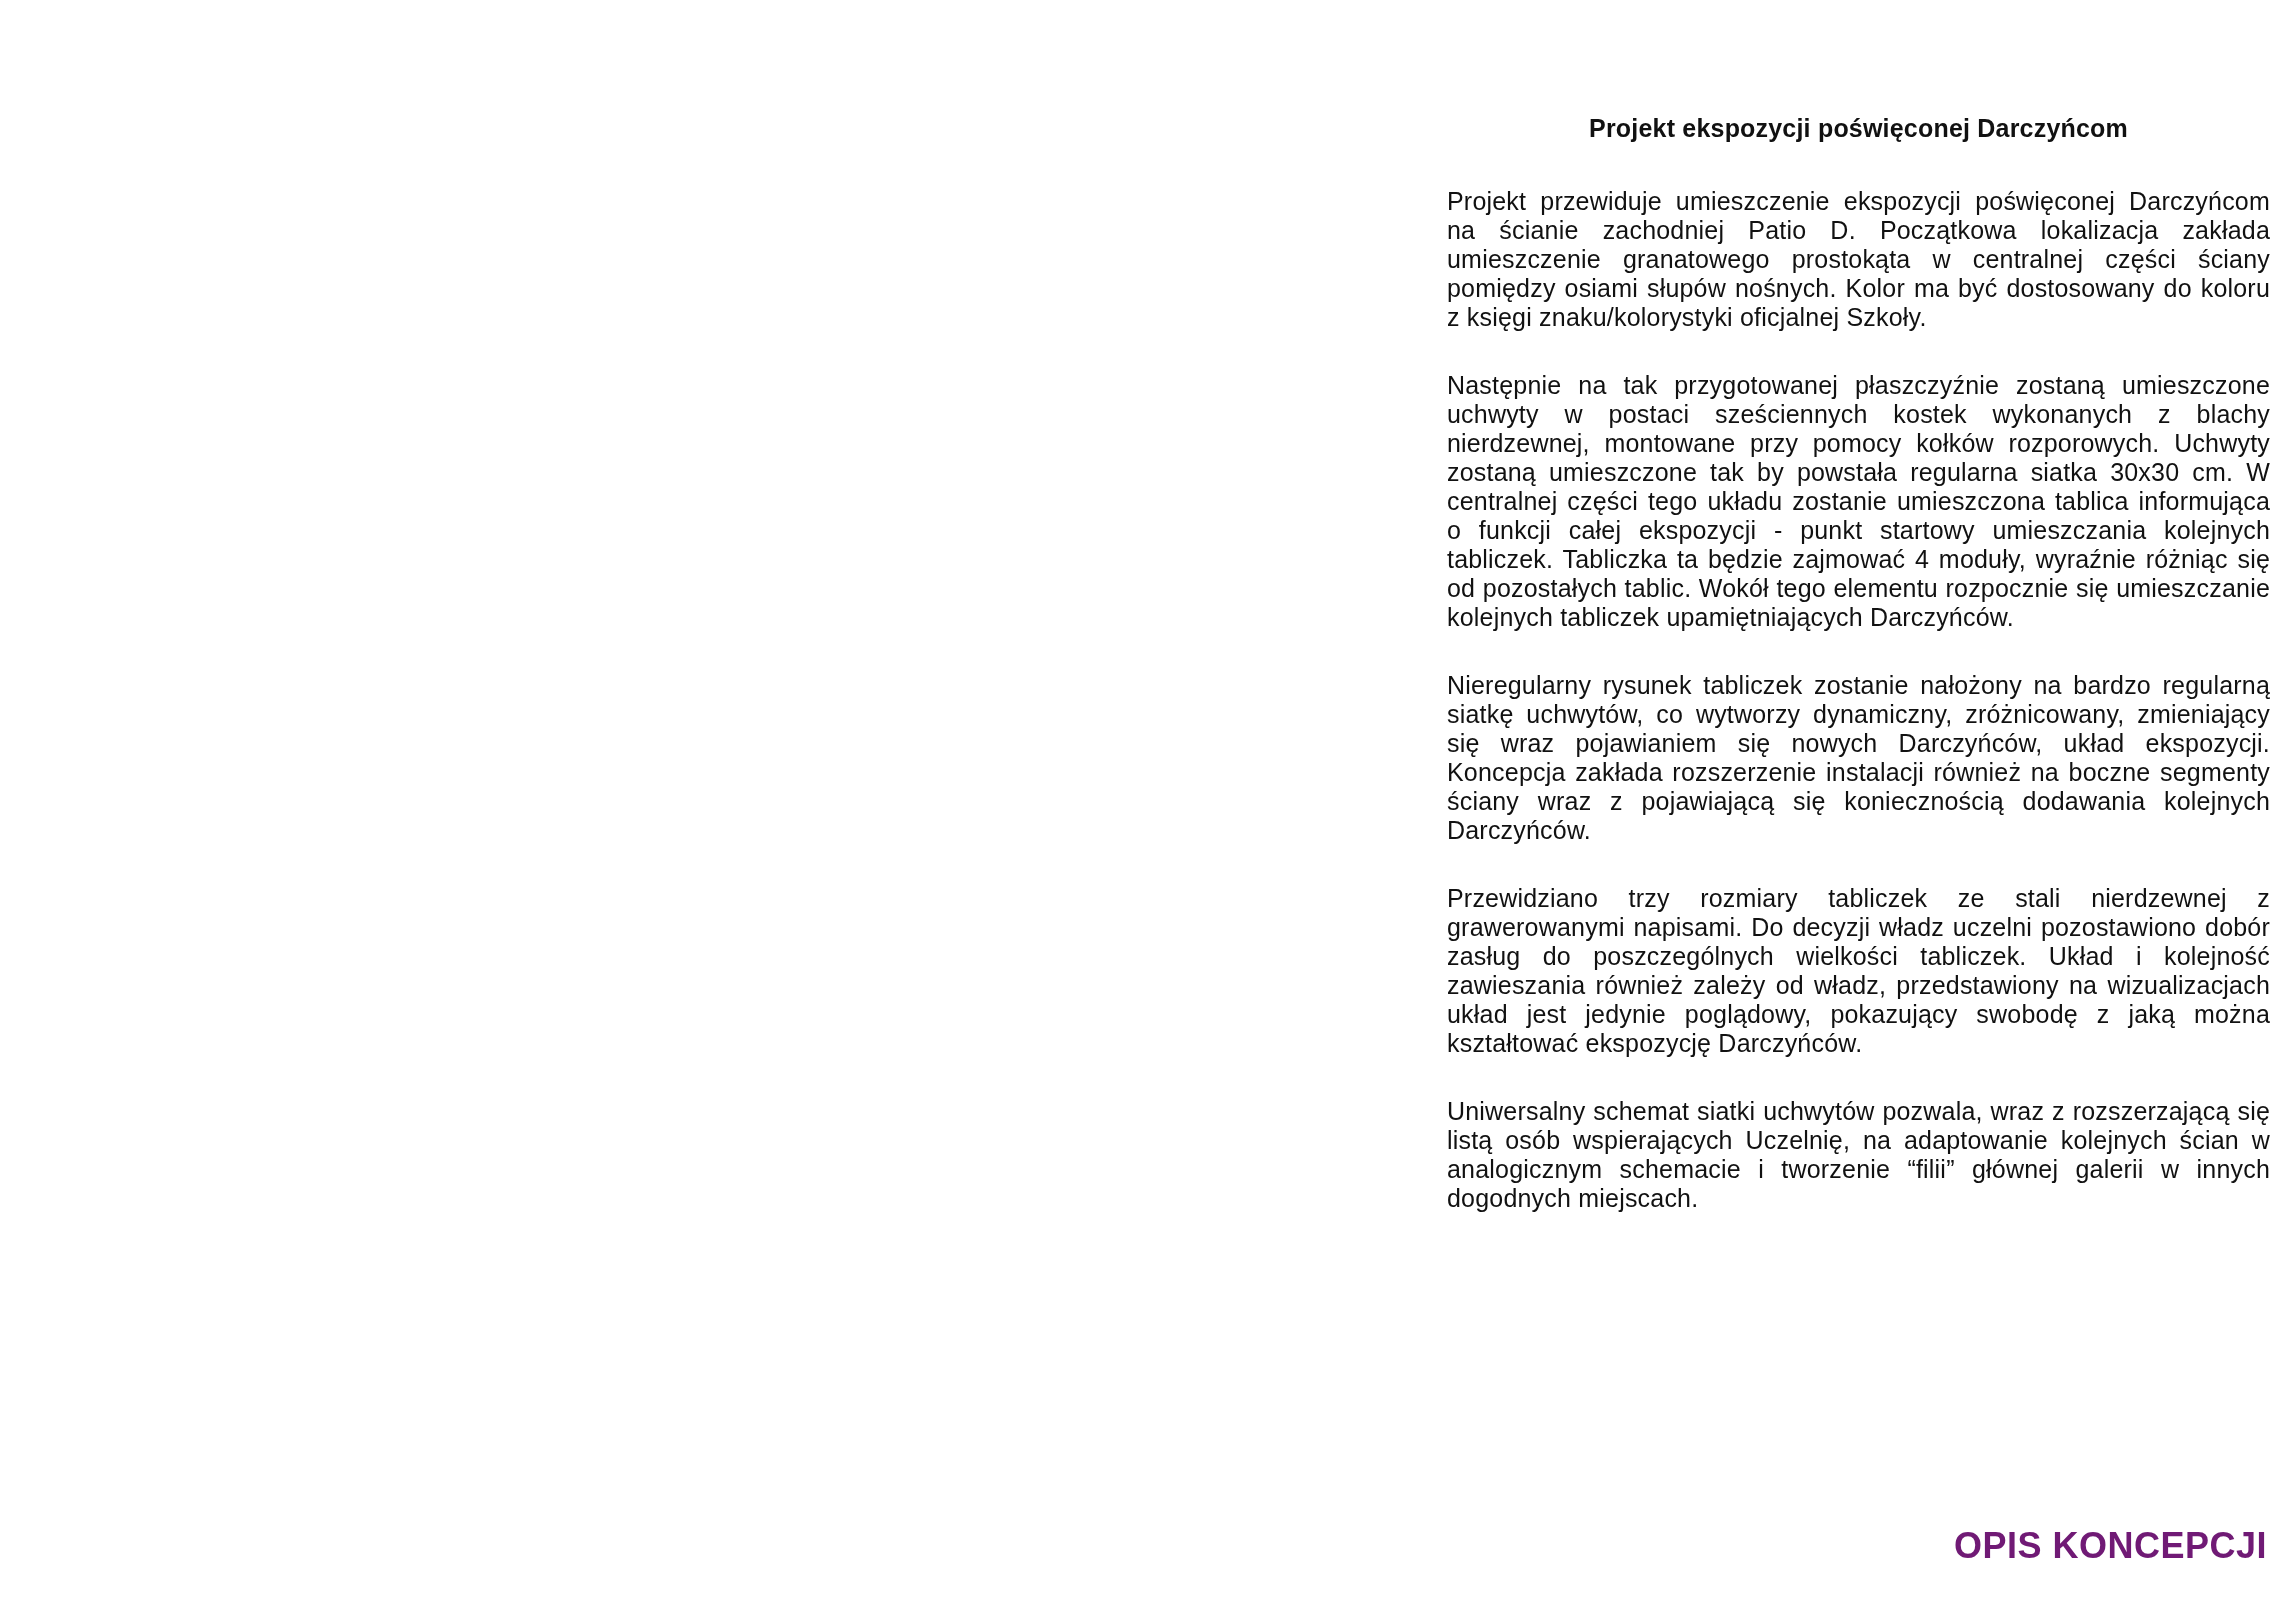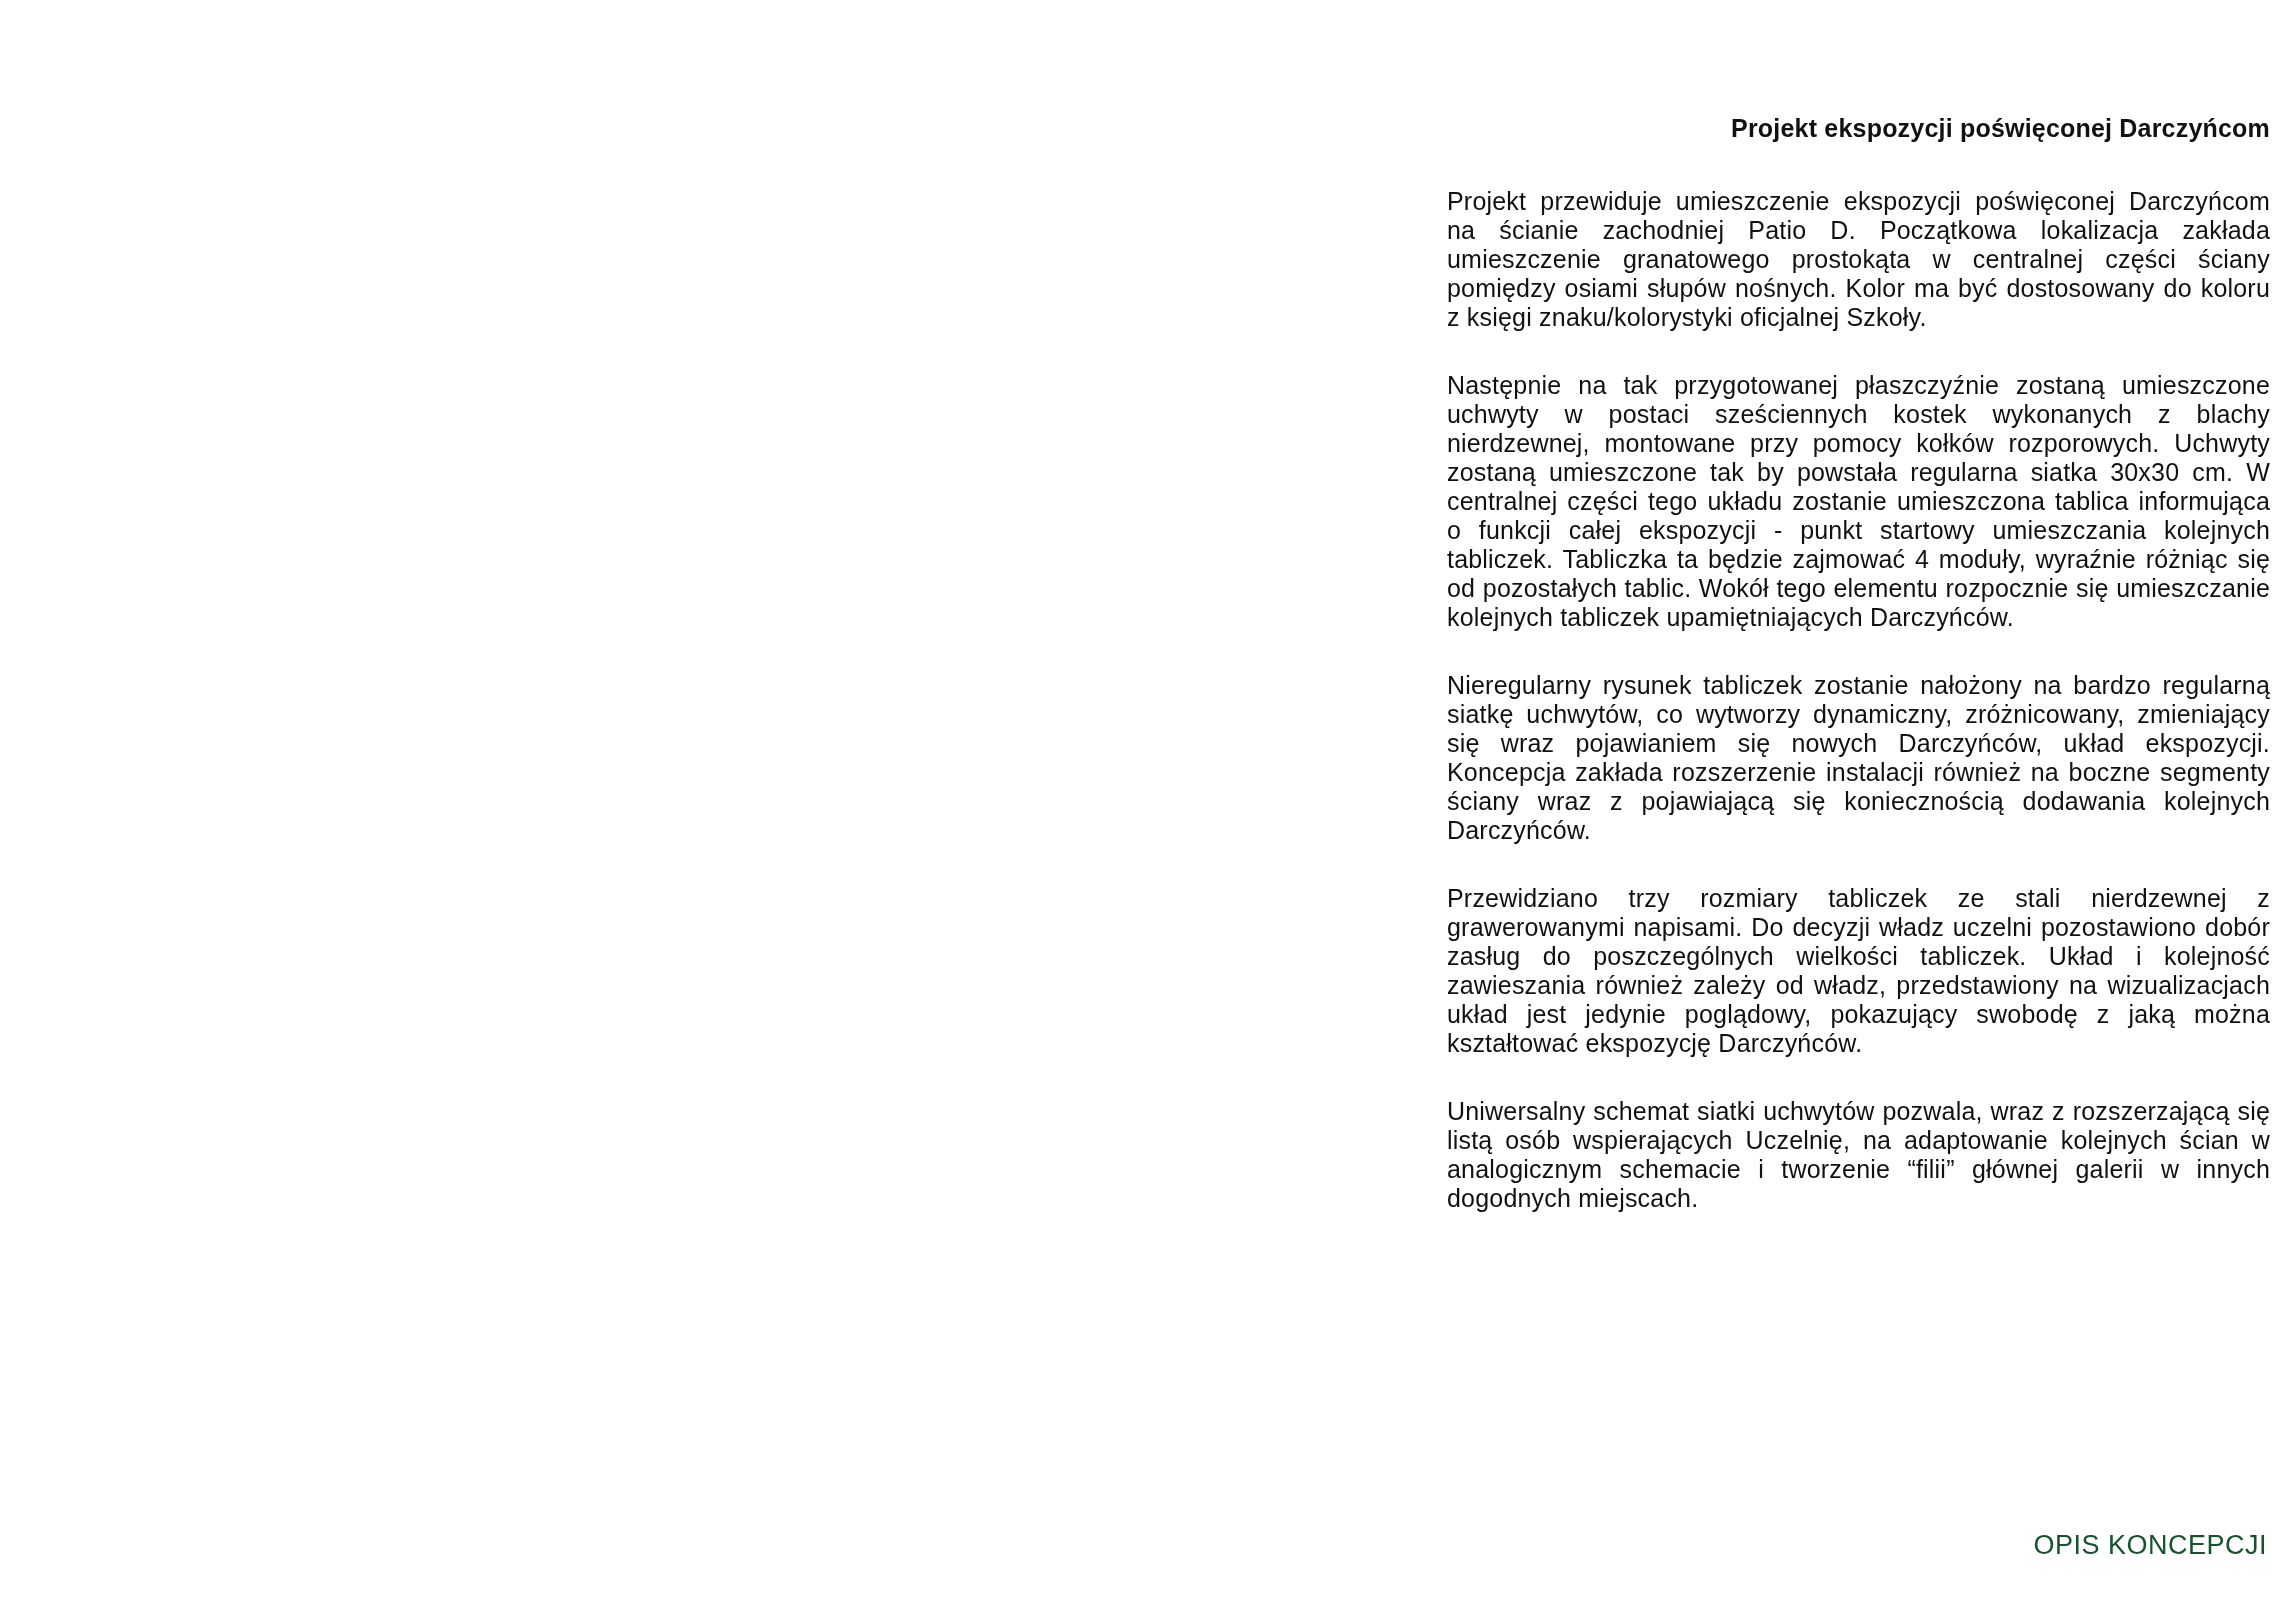--- a/index.html
+++ b/index.html
@@ -24,42 +24,42 @@
     position: absolute;
     left: 1447px;
     top: 109px;
     width: 823px;
   }
   .doc-title {
     font-size: 25px;
     line-height: 39px;
     font-weight: bold;
     margin: 0 0 39px 0;
-    text-align: right;
+    text-align: center;
     letter-spacing: 0.2px;
   }
   .doc-paragraph {
     font-size: 25px;
     line-height: 29px;
     margin: 0 0 39px 0;
     text-align: justify;
     text-justify: inter-word;
     letter-spacing: 0.2px;
   }
   .doc-paragraph:last-of-type {
     margin-bottom: 4px;
   }
   .footer-label {
     position: absolute;
     right: 24px;
     top: 1527px;
-    font-size: 27px;
+    font-size: 36px;
     line-height: 37px;
-    font-weight: normal;
-    color: #14532d;
+    font-weight: bold;
+    color: #701a75;
     letter-spacing: 0.5px;
   }
 </style>
 </head>
 <body>
 
 <div class="page">
 
   <div class="text-column">
 

